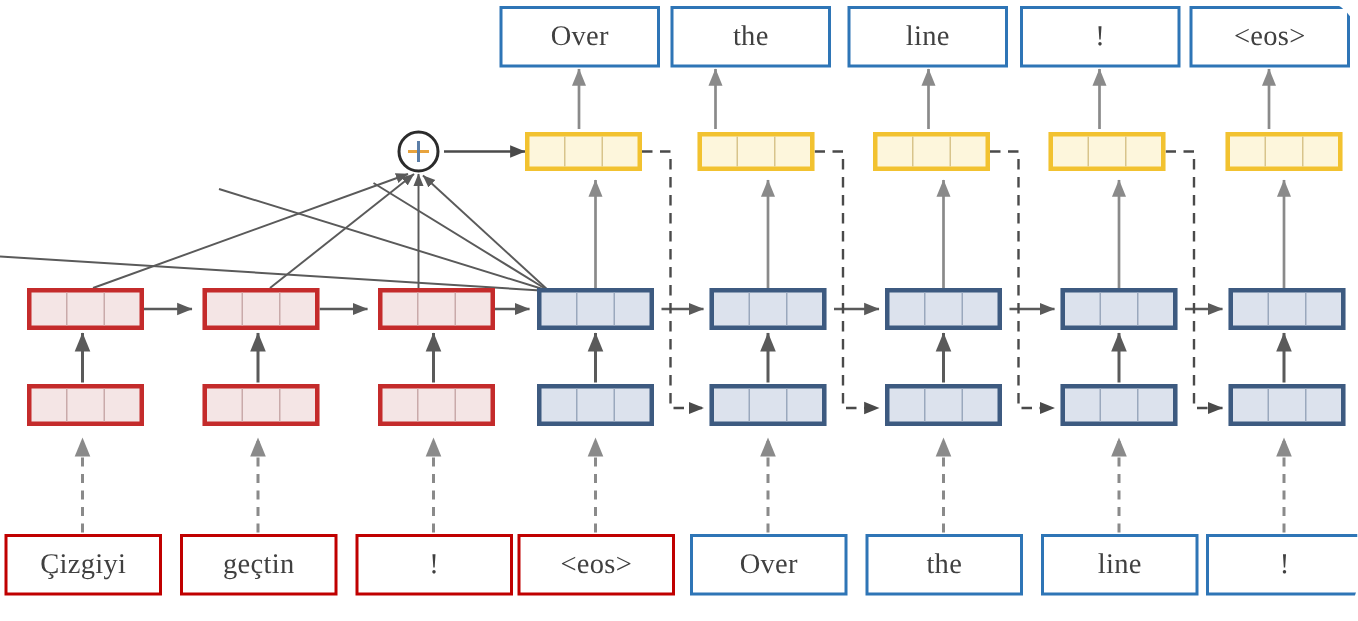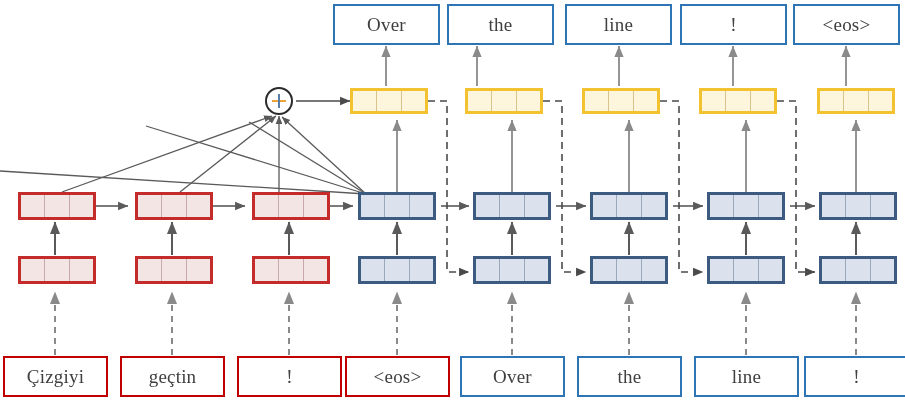--- a/index.html
+++ b/index.html
@@ -7,20 +7,21 @@
     padding: 0;
     background: #ffffff;
   }
   #diagram {
     position: relative;
     width: 905px;
     height: 414px;
     background: #ffffff;
     font-family: "Liberation Serif", "DejaVu Serif", serif;
     overflow: hidden;
+    border-radius: 26px;
   }
   #edge-layer {
     position: absolute;
     left: 0; top: 0;
     width: 905px; height: 414px;
     pointer-events: none;
   }
   .token-box {
     position: absolute;
     box-sizing: border-box;

